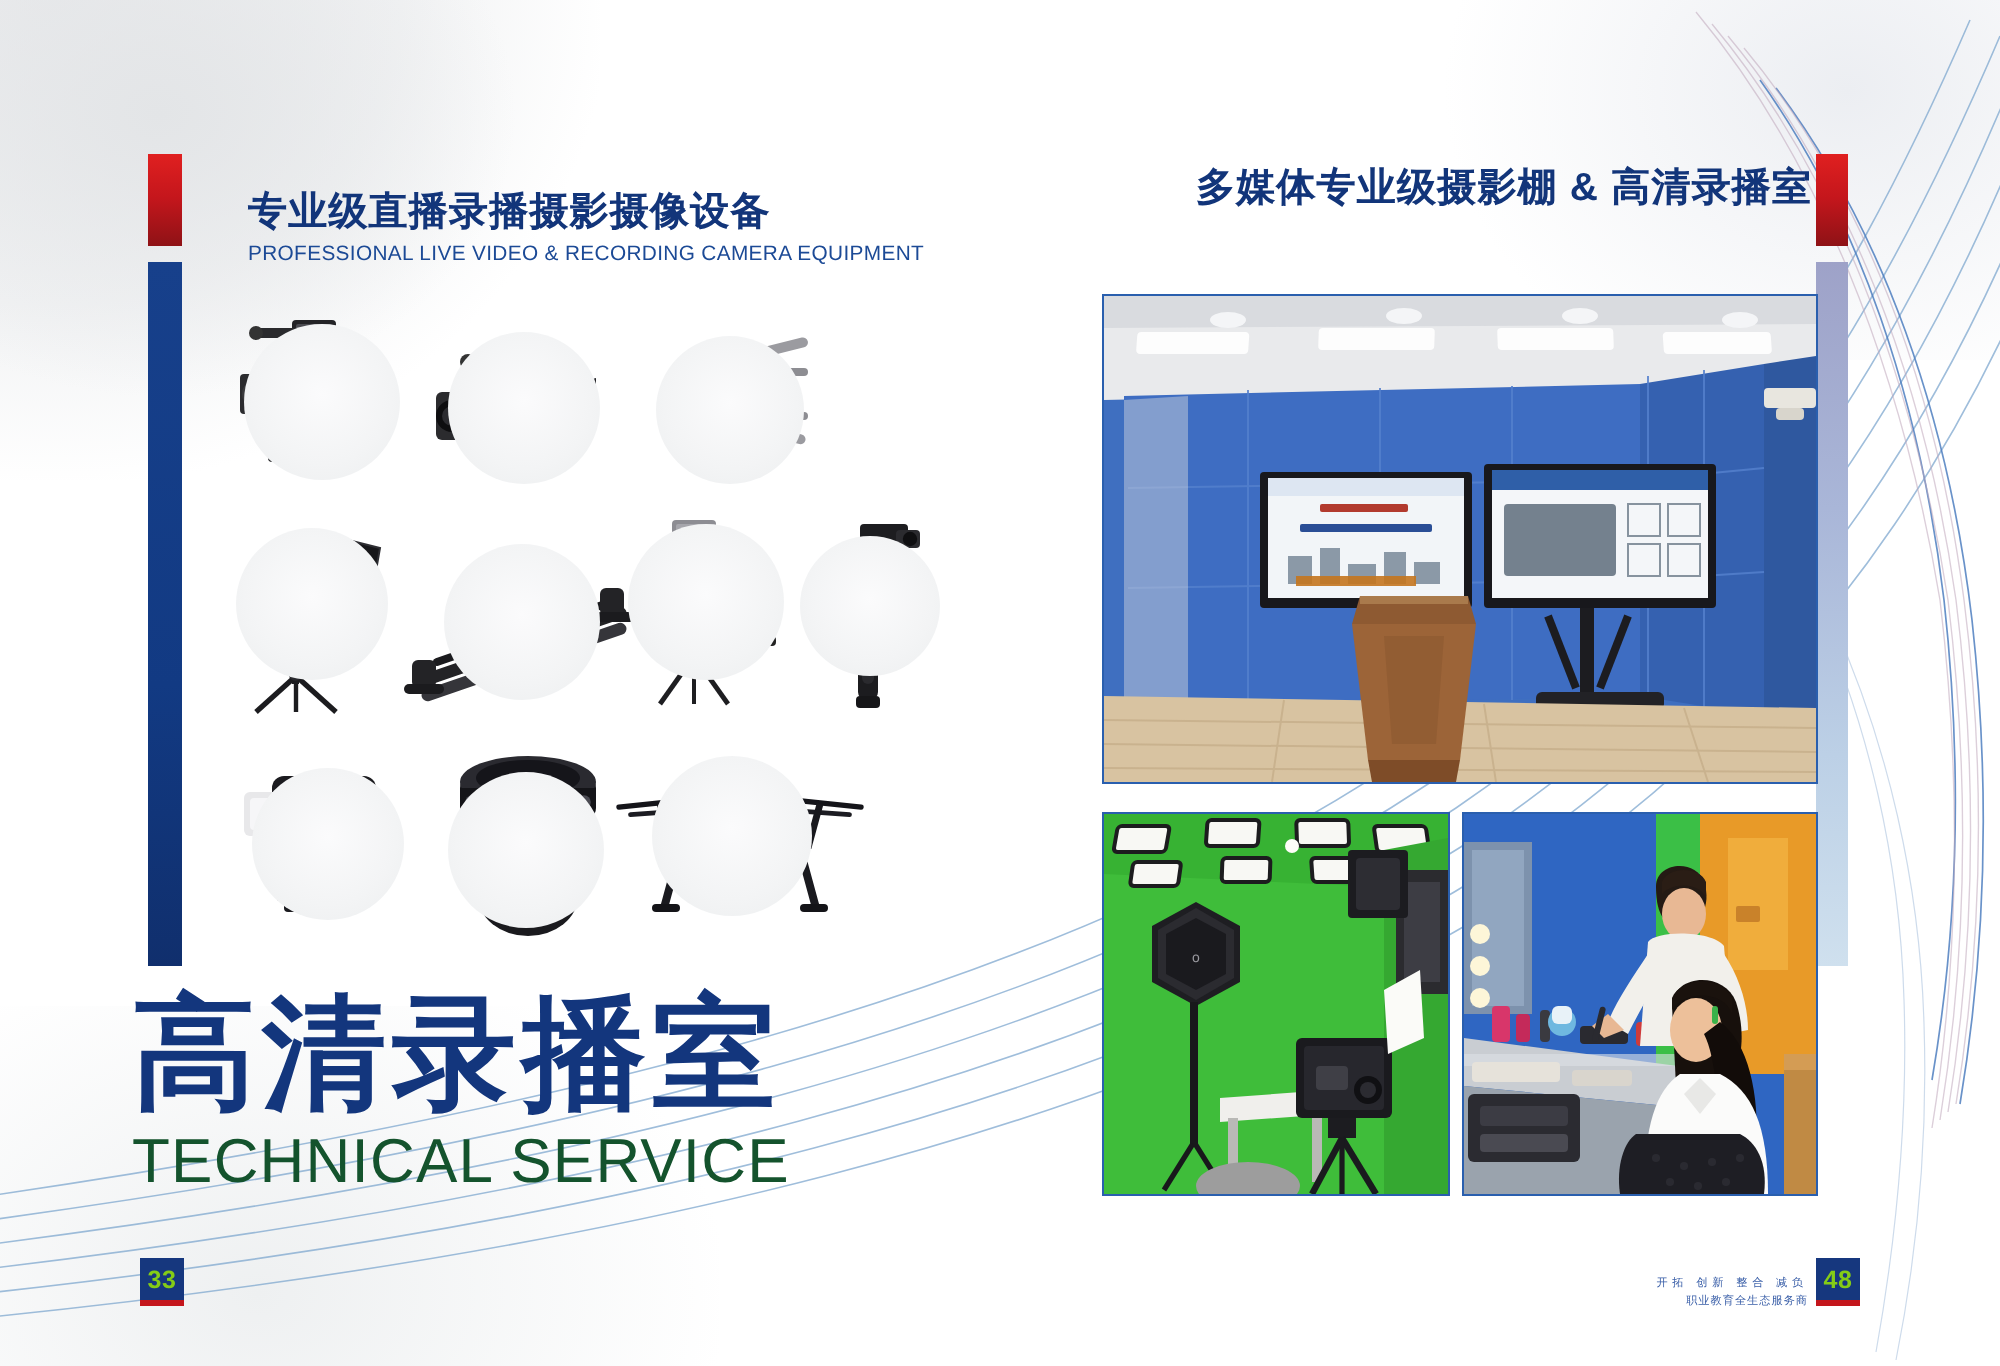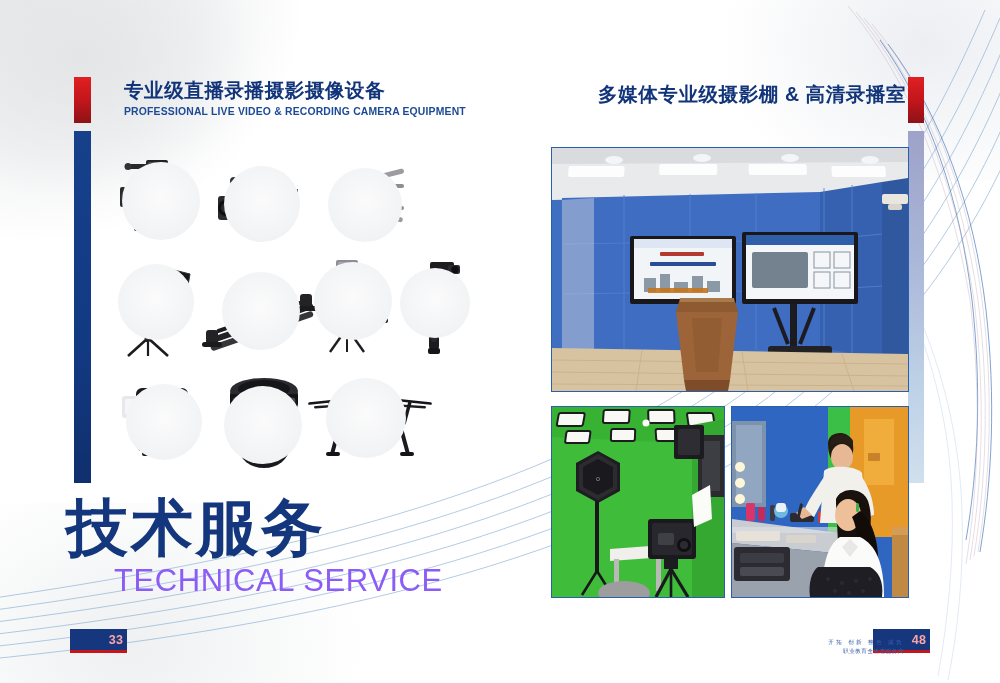--- a/index.html
+++ b/index.html
@@ -23,54 +23,54 @@
 
   
   .curves{position:absolute;inset:0;pointer-events:none;}
 
   
   .bar-red-l{position:absolute;left:74px;top:77px;width:17px;height:46px;
     background:linear-gradient(180deg,#e02020 0%,#c4161c 48%,#8e1216 100%);}
   .bar-blue-l{position:absolute;left:74px;top:131px;width:17px;height:352px;
     background:linear-gradient(180deg,#17408b 0%,#123a83 60%,#102f6d 100%);}
 
-  .hdr-l{position:absolute;left:124px;top:78px;width:330px;}
+  .hdr-l{position:absolute;left:124px;top:94px;width:330px;}
   .hdr-cn{font-size:19.5px;font-weight:bold;color:#12357a;letter-spacing:.6px;
     line-height:1.25;white-space:nowrap;}
   .hdr-en{font-size:10.4px;color:#1c4a96;letter-spacing:.18px;margin-top:4px;
-    white-space:nowrap;font-weight:700;}
+    white-space:nowrap;font-weight:400;}
 
   
   .hdr-r{position:absolute;left:598px;top:82px;width:320px;text-align:left;}
   .bar-red-r{position:absolute;left:908px;top:77px;width:16px;height:46px;
     background:linear-gradient(180deg,#e02020 0%,#c4161c 48%,#8e1216 100%);}
   .bar-grad-r{position:absolute;left:908px;top:131px;width:16px;height:352px;
     background:linear-gradient(180deg,#9ea2c8 0%,#a9b6d8 35%,#bcd0e6 70%,#cfe0ee 100%);}
 
   
   .equip{position:absolute;left:104px;top:146px;width:350px;height:330px;}
   .cell{position:absolute;}
   .circ{position:absolute;border-radius:50%;
     background:radial-gradient(circle at 50% 45%, #fbfbfc 0%, #f3f4f5 60%, #eceeef 100%);}
 
   
   .bigtitle{position:absolute;left:66px;top:497px;}
   .bt-cn{font-size:62px;font-weight:bold;color:#13367d;letter-spacing:3px;
     line-height:1;white-space:nowrap;}
-  .bt-en{font-size:31px;color:#8b5cf6;letter-spacing:.6px;margin-top:4px;
-    white-space:nowrap;font-weight:400;margin-left:48px;}
+  .bt-en{font-size:31px;color:#14532d;letter-spacing:.6px;margin-top:4px;
+    white-space:nowrap;font-weight:400;}
 
   
   .photo{position:absolute;border:1.5px solid #2a5fae;background:#ddd;overflow:hidden;}
   .photo .inner{position:absolute;inset:0;}
 
   
-  .pgnum{position:absolute;width:22px;height:21px;background:#16377e;color:#fca5a5;
+  .pgnum{position:absolute;width:22px;height:21px;background:#16377e;color:#84cc16;
     font-size:12.5px;font-weight:bold;display:flex;align-items:center;
-    justify-content:center;letter-spacing:.3px;padding-left:35px;}
+    justify-content:center;letter-spacing:.3px;}
   .pgnum::after{content:"";position:absolute;left:0;right:0;bottom:-3px;height:3px;
     background:#c4161c;}
   .slogan{position:absolute;right:96px;bottom:27px;text-align:right;color:#3a5fa8;
     font-size:5.6px;line-height:1.62;letter-spacing:.3px;white-space:nowrap;}
   .slogan .l1{letter-spacing:2.4px;}
   .slogan .l2{letter-spacing:.5px;}
 </style>
 </head>
 <body>
 
@@ -334,21 +334,21 @@
           <circle cx="70" cy="64" r="3.4" fill="#0d0d10"></circle>
           <rect x="62" y="52" width="16" height="8" rx="3" fill="#2c2c33"></rect>
           <rect x="26" y="80" width="14" height="4" rx="2" fill="#141418"></rect>
           <rect x="100" y="80" width="14" height="4" rx="2" fill="#141418"></rect>
         </g>
       </svg>
     </div>
   </div>
 
   <div class="bigtitle">
-    <div class="bt-cn">技术服务</div>
+    <div class="bt-cn">高清录播室</div>
     <div class="bt-en">TECHNICAL SERVICE</div>
   </div>
 
   <div class="pgnum" style="left:70px;bottom:33px;">33</div>
 
   <div class="bar-red-r"></div>
   <div class="bar-grad-r"></div>
 
   <div class="hdr-r">
     <div class="hdr-cn">多媒体专业级摄影棚 &amp; 高清录播室</div>

